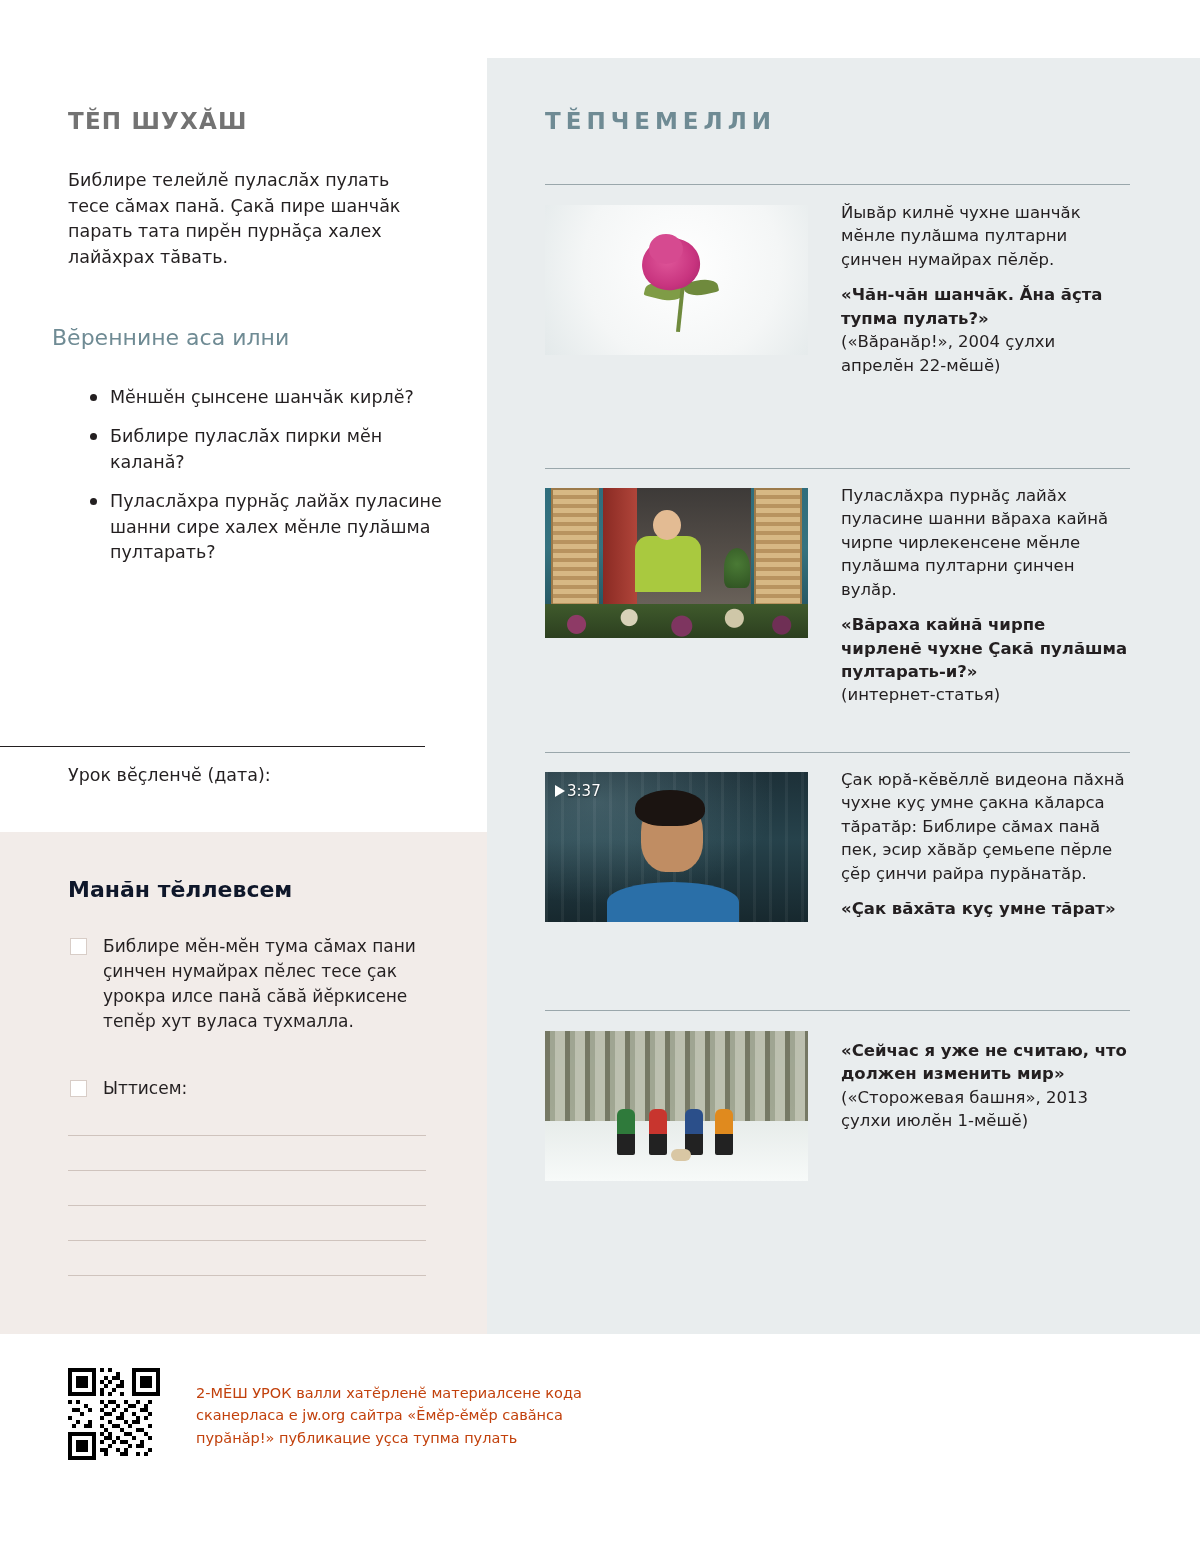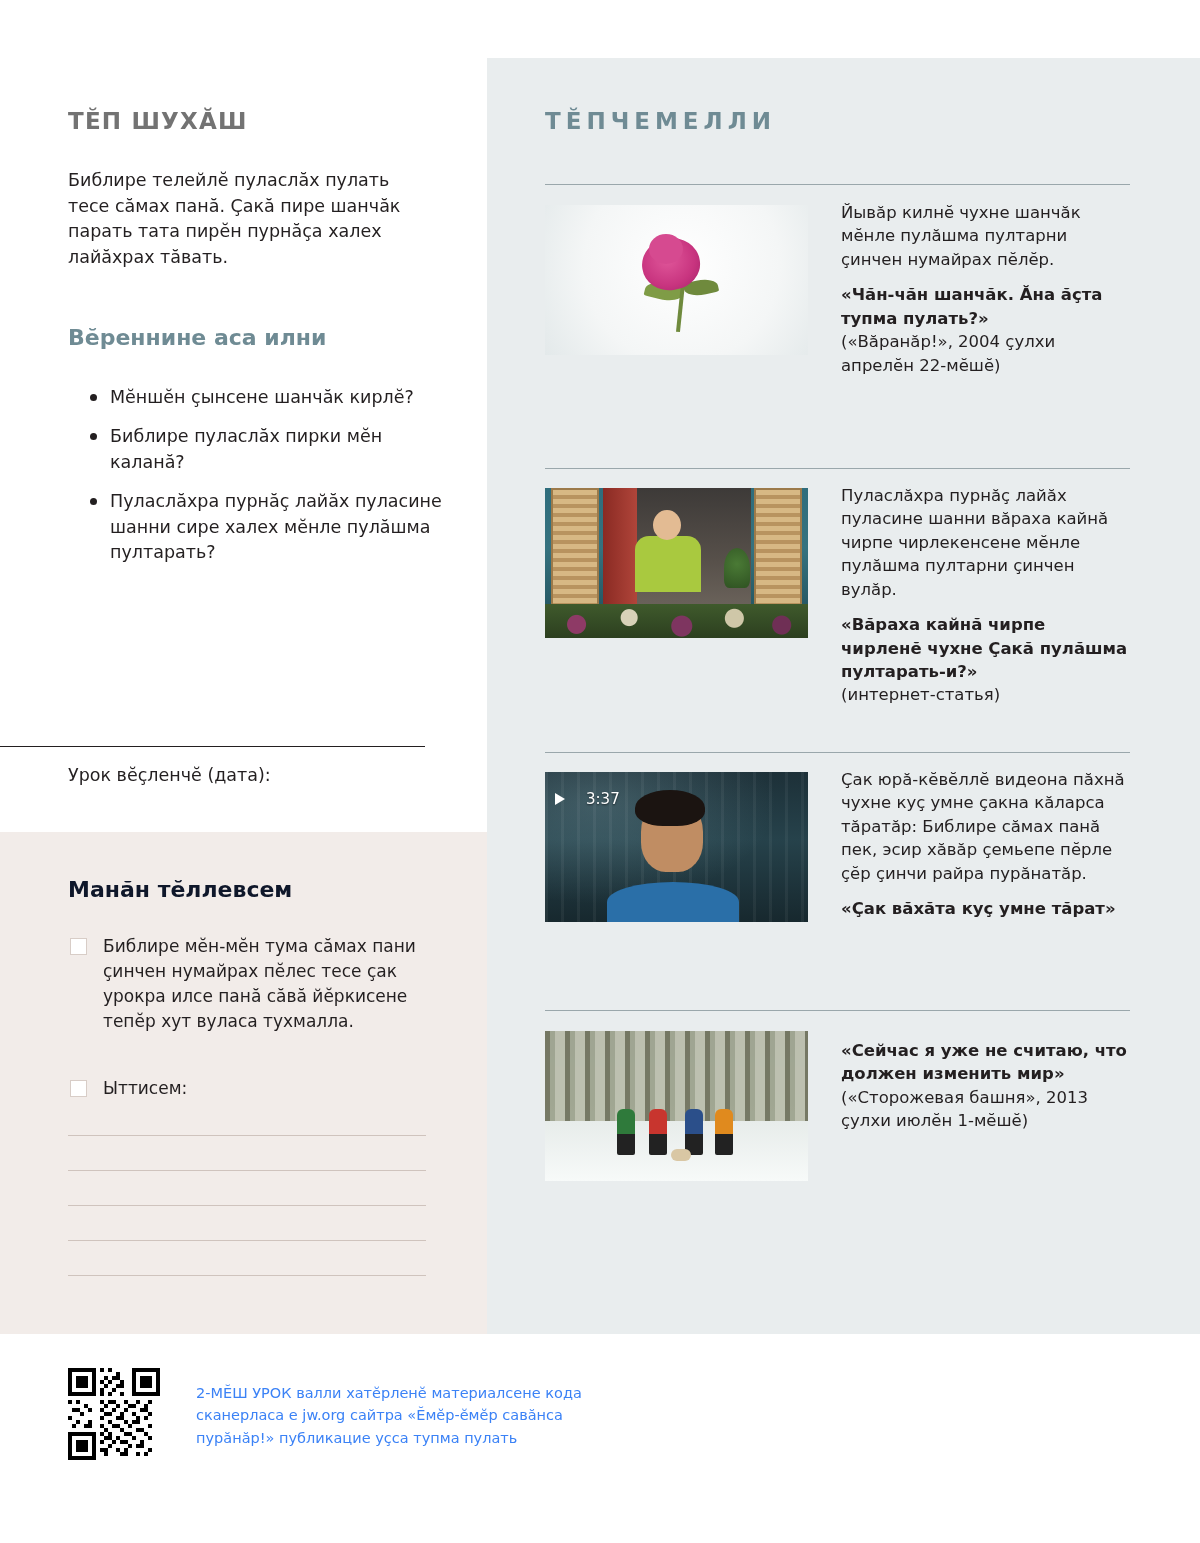--- a/index.html
+++ b/index.html
@@ -62,25 +62,25 @@
     left: 68px;
     top: 168px;
     width: 368px;
     font-size: 17.5px;
     line-height: 1.47;
     color: #231f20;
   }
 
   .sub-title {
     position: absolute;
-    left: 68px;
+    left: 52px;
     top: 325px;
     font-size: 22px;
     color: #6f8b94;
-    font-weight: bold;
+    font-weight: normal;
   }
 
   .bullets {
     position: absolute;
     left: 78px;
     top: 385px;
     width: 380px;
     margin: 0;
     padding: 0;
     list-style: none;
@@ -171,21 +171,21 @@
     height: 92px;
   }
   .qr-wrap svg { display: block; }
   .footer-text {
     position: absolute;
     left: 196px;
     top: 1382px;
     width: 440px;
     font-size: 14.5px;
     line-height: 1.55;
-    color: #3b82f6;
+    color: #c2410c;
   }
 
   
   .right-title {
     position: absolute;
     left: 545px;
     top: 108px;
     font-size: 23px;
     font-weight: bold;
     letter-spacing: 5px;
@@ -398,24 +398,24 @@
     left: 62px;
     bottom: 0;
     width: 132px;
     height: 40px;
     background: #2a6fa8;
     border-radius: 50% 50% 0 0;
   }
   .vid-badge {
     position: absolute;
     left: 10px;
-    top: 18px;
+    top: 10px;
     display: flex;
     align-items: center;
-    gap: 21px;
+    gap: 2px;
     color: #ffffff;
     font-size: 15px;
     text-shadow: 0 1px 2px rgba(0,0,0,0.6);
   }
   .vid-badge .play {
     width: 0;
     height: 0;
     border-left: 10px solid #ffffff;
     border-top: 6px solid transparent;
     border-bottom: 6px solid transparent;

